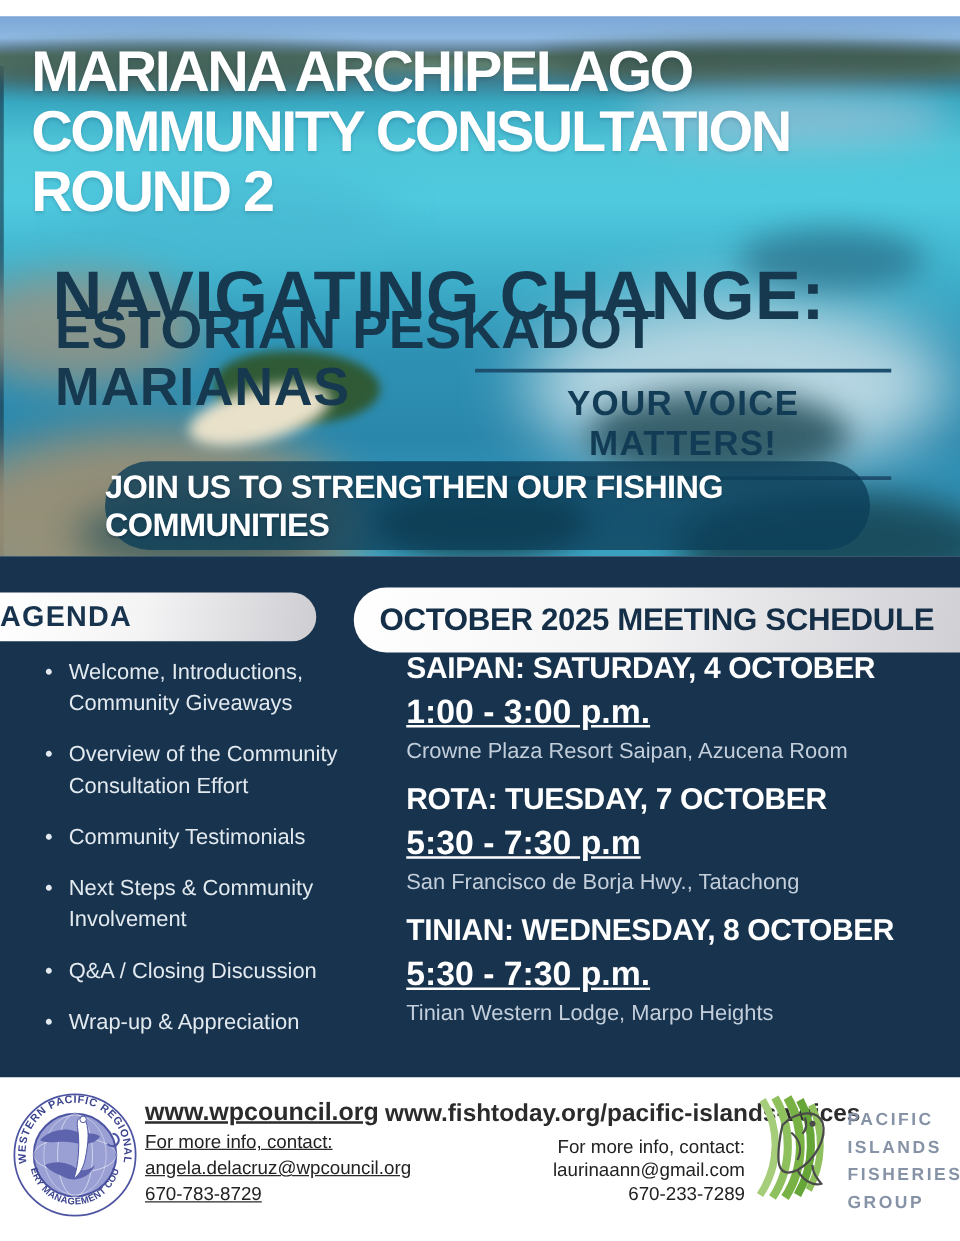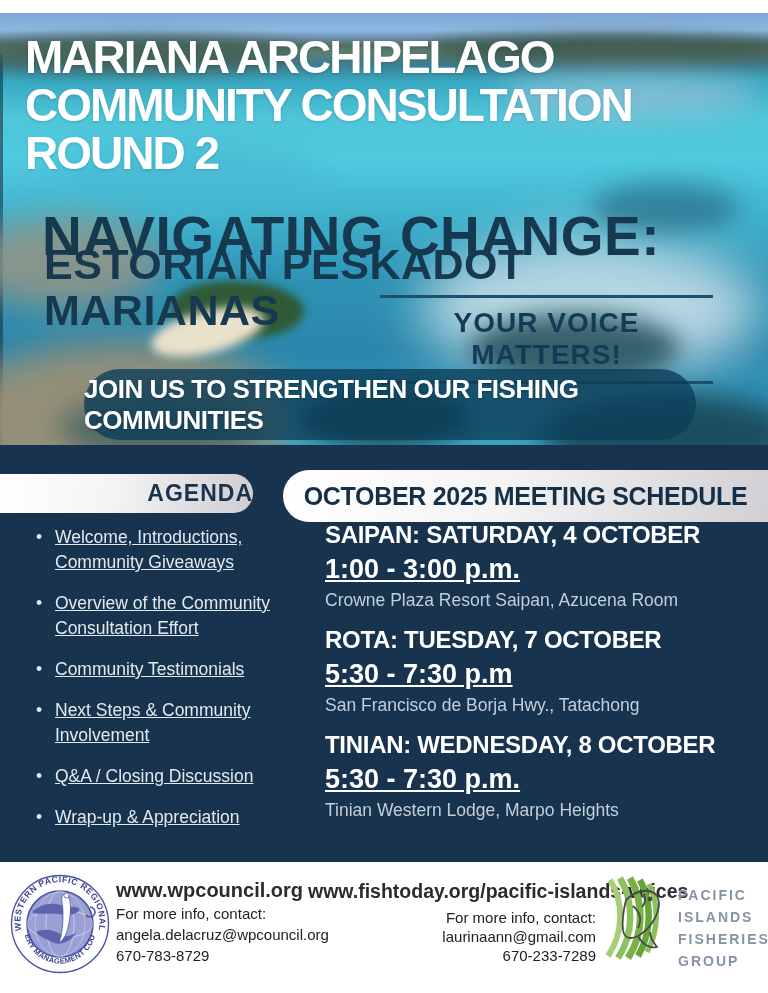--- a/index.html
+++ b/index.html
@@ -57,48 +57,48 @@
     color:#ffffff; font-weight:700; font-size:26px; letter-spacing:-0.5px;
     text-shadow:0 1px 2px rgba(0,20,40,.3);
   }
 
   
   .navy { position:absolute; left:0; top:445px; width:768px; height:417px; background:#17334e; }
   .agenda-pill {
     position:absolute; left:0; top:29px; width:253px; height:39px;
     border-radius:0 20px 20px 0;
     background:linear-gradient(100deg,#ffffff 0%,#f4f4f5 45%,#cdcdd2 100%);
-    display:flex; align-items:center; justify-content:flex-end;
+    display:flex; align-items:center; justify-content:flex-start;
     color:#17334e; font-weight:700; font-size:23px; letter-spacing:1px;
   }
   .schedule-pill {
     position:absolute; left:283px; top:25px; width:485px; height:52px;
     border-radius:26px 0 0 26px;
     background:linear-gradient(100deg,#ffffff 0%,#f4f4f5 45%,#d0d0d5 100%);
     display:flex; align-items:center; justify-content:center;
     color:#142f47; font-weight:700; font-size:25px; letter-spacing:-0.3px;
   }
   .agenda-list {
     position:absolute; left:36px; top:80px; width:252px;
     margin:0; padding:0; list-style:none;
     color:#e2e9ef; font-size:17.5px; line-height:25px;
   }
-  .agenda-list li { position:relative; padding-left:19px; margin-bottom:16px;text-decoration:underline; }
+  .agenda-list li { position:relative; padding-left:19px; margin-bottom:16px; }
   .agenda-list li::before { content:"\2022"; position:absolute; left:0; top:0; }
 
   .schedule-list { position:absolute; left:325px; top:76px; width:432px; }
   .meeting + .meeting { margin-top:14px; }
   .m-title { font-size:24px; font-weight:700; color:#ffffff; letter-spacing:-0.3px; line-height:28px; }
   .m-time { font-size:27px; font-weight:700; color:#ffffff; line-height:28px; margin-top:6px;text-decoration:underline; }
   .m-venue { font-size:17.5px; color:#c3cedb; line-height:24px; margin-top:5px; }
 
   
   .footer { position:absolute; left:0; top:862px; width:768px; height:131px; background:#ffffff; }
   .wpc-logo { position:absolute; left:10px; top:12px; width:100px; height:100px; }
-  .left-block { position:absolute; left:116px; top:16px; color:#2b2b2b; }
+  .left-block { position:absolute; left:116px; top:16px; color:#2b2b2b;text-decoration:underline; }
   .url-big { font-size:20px; font-weight:700; line-height:24px; color:#2b2b2b; }
   .small-line { font-size:15px; line-height:19px; margin-top:2px; color:#222222; }
   .right-url { position:absolute; left:308px; top:18px; font-size:19.5px; font-weight:700; color:#2b2b2b; }
   .right-contact { position:absolute; left:400px; top:46px; width:196px; text-align:right; font-size:15px; line-height:19px; color:#222222; }
   .pifg-logo { position:absolute; left:600px; top:12px; width:66px; height:88px; }
   .pifg-name { position:absolute; left:678px; top:22px; font-size:14px; letter-spacing:2px; color:#8693a6; line-height:22px; font-weight:700; }
 </style>
 </head>
 <body>
 

